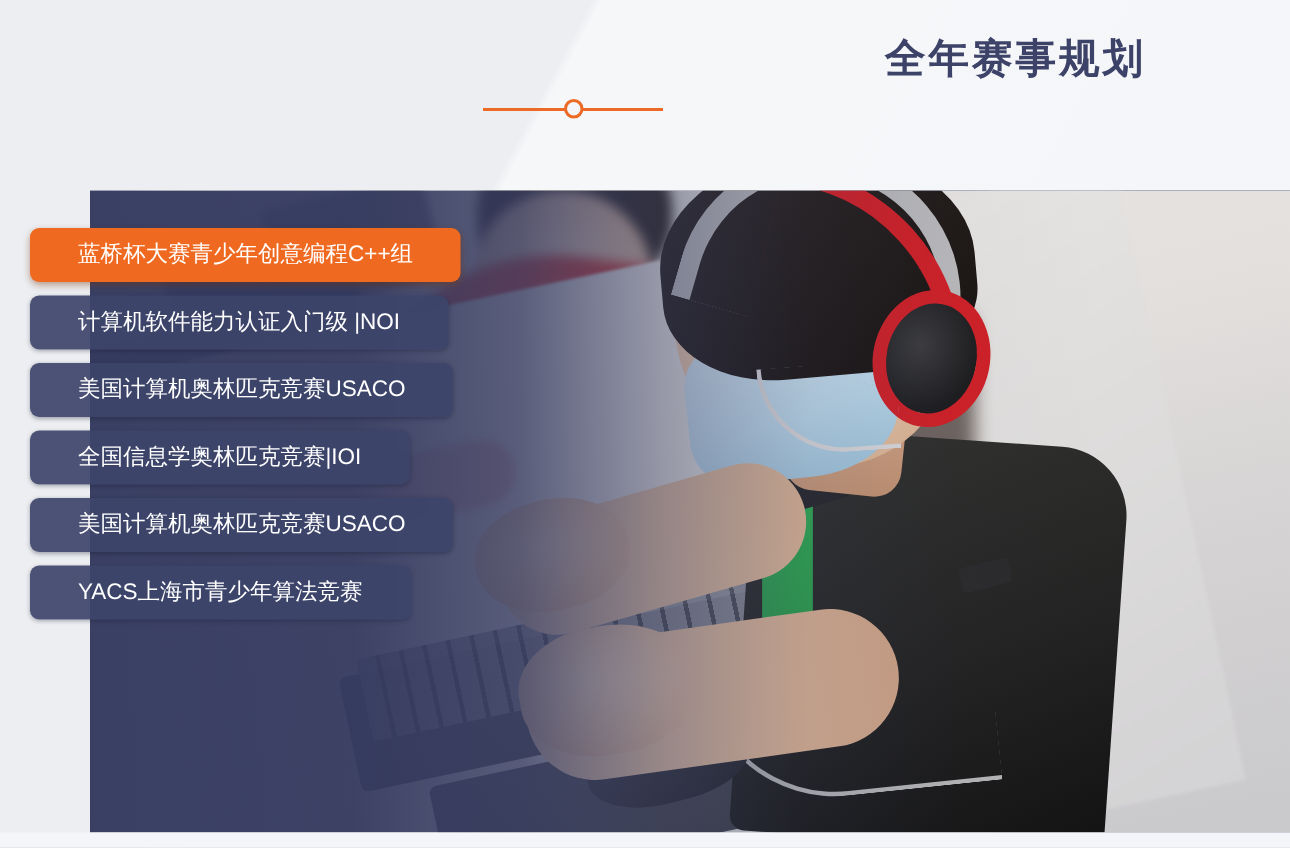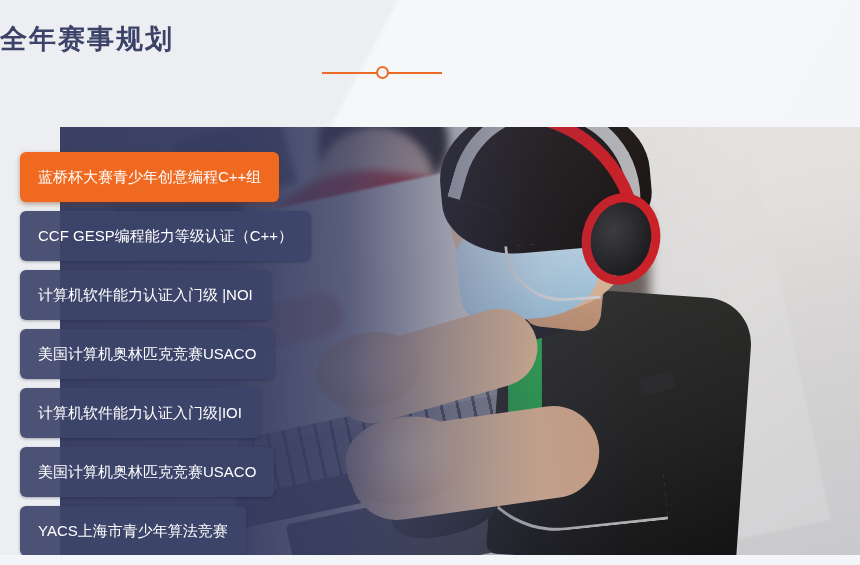--- a/index.html
+++ b/index.html
@@ -27,21 +27,21 @@
     overflow: hidden;
   }
 
   
   .header {
     position: absolute;
     left: 0;
     top: 0;
     width: 764px;
     height: 110px;
-    text-align: left;
+    text-align: right;
   }
   .page-title {
     margin: 0;
     padding-top: 22px;
     font-size: 27px;
     line-height: 34px;
     font-weight: bold;
     letter-spacing: 2px;
     color: #3c4268;
     font-family: "Liberation Sans", "DejaVu Sans", sans-serif;
@@ -426,25 +426,25 @@
 
   
   .list {
     position: absolute;
     left: 20px;
     top: 152px;
     width: 340px;
   }
   .list-item {
     position: relative;
-    height: 50px;
+    height: 36px;
     margin-bottom: 9px;
     display: inline-flex;
     align-items: center;
-    padding: 0 18px;
+    padding: 0 32px;
     border-radius: 6px;
     background: rgba(61, 68, 106, 0.92);
     color: #ffffff;
     font-size: 15px;
     line-height: 36px;
     white-space: nowrap;
     box-shadow: 0 1px 3px rgba(20,24,46,0.35);
     font-family: "Liberation Sans", "DejaVu Sans", sans-serif;
     text-align: right;
   }
@@ -524,30 +524,27 @@
 
       <div class="photo-overlay"></div>
     </div>
   </div>
 
   <div class="list">
     <div class="list-item active">
       <span class="list-item-label">蓝桥杯大赛青少年创意编程C++组</span>
     </div>
     <div class="list-item">
-      <span class="list-item-label">CCF GESP编程能力等级认证（C++）</span>
-    </div>
-    <div class="list-item">
       <span class="list-item-label">计算机软件能力认证入门级 |NOI</span>
     </div>
     <div class="list-item">
       <span class="list-item-label">美国计算机奥林匹克竞赛USACO</span>
     </div>
     <div class="list-item">
-      <span class="list-item-label">计算机软件能力认证入门级|IOI</span>
+      <span class="list-item-label">全国信息学奥林匹克竞赛|IOI</span>
     </div>
     <div class="list-item">
       <span class="list-item-label">美国计算机奥林匹克竞赛USACO</span>
     </div>
     <div class="list-item">
       <span class="list-item-label">YACS上海市青少年算法竞赛</span>
     </div>
   </div>
 
   <div class="footer-strip"></div>

